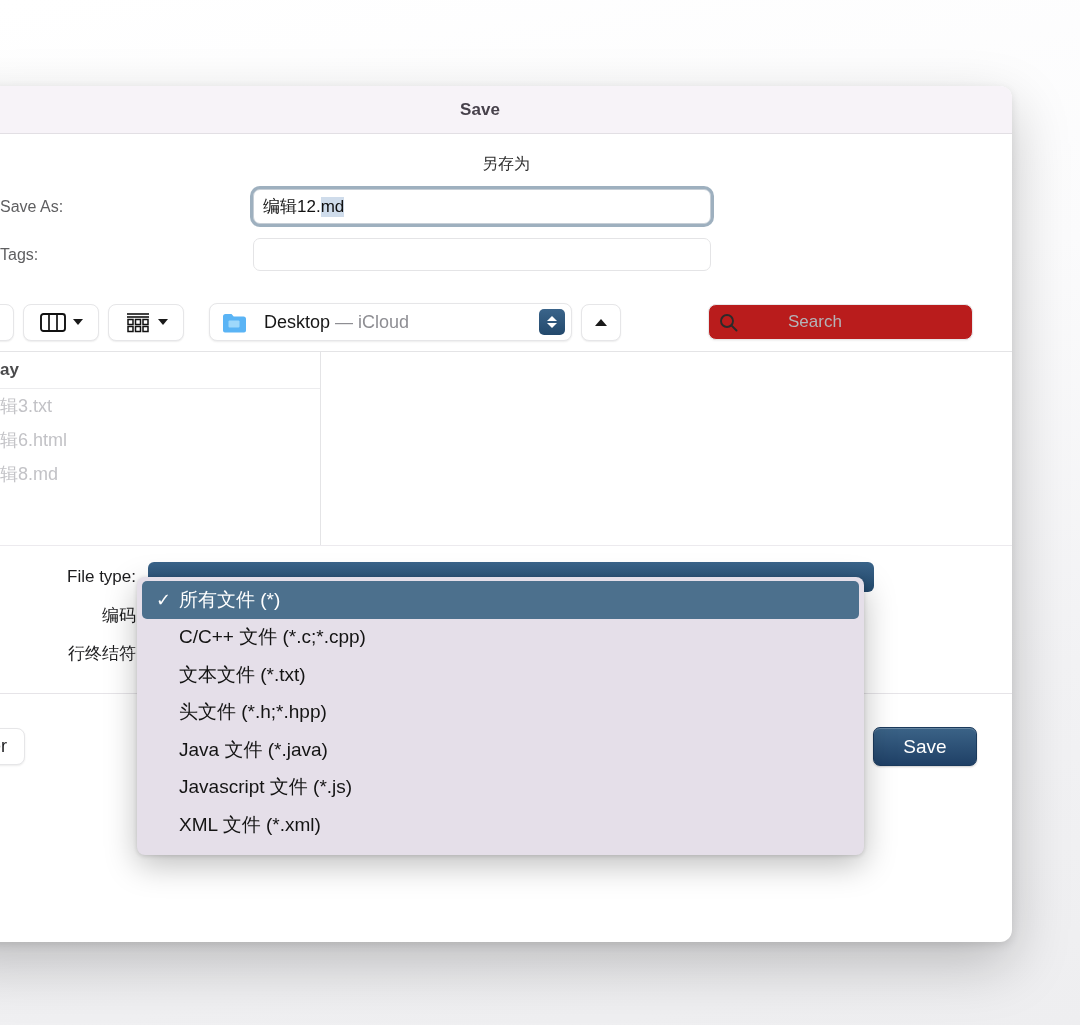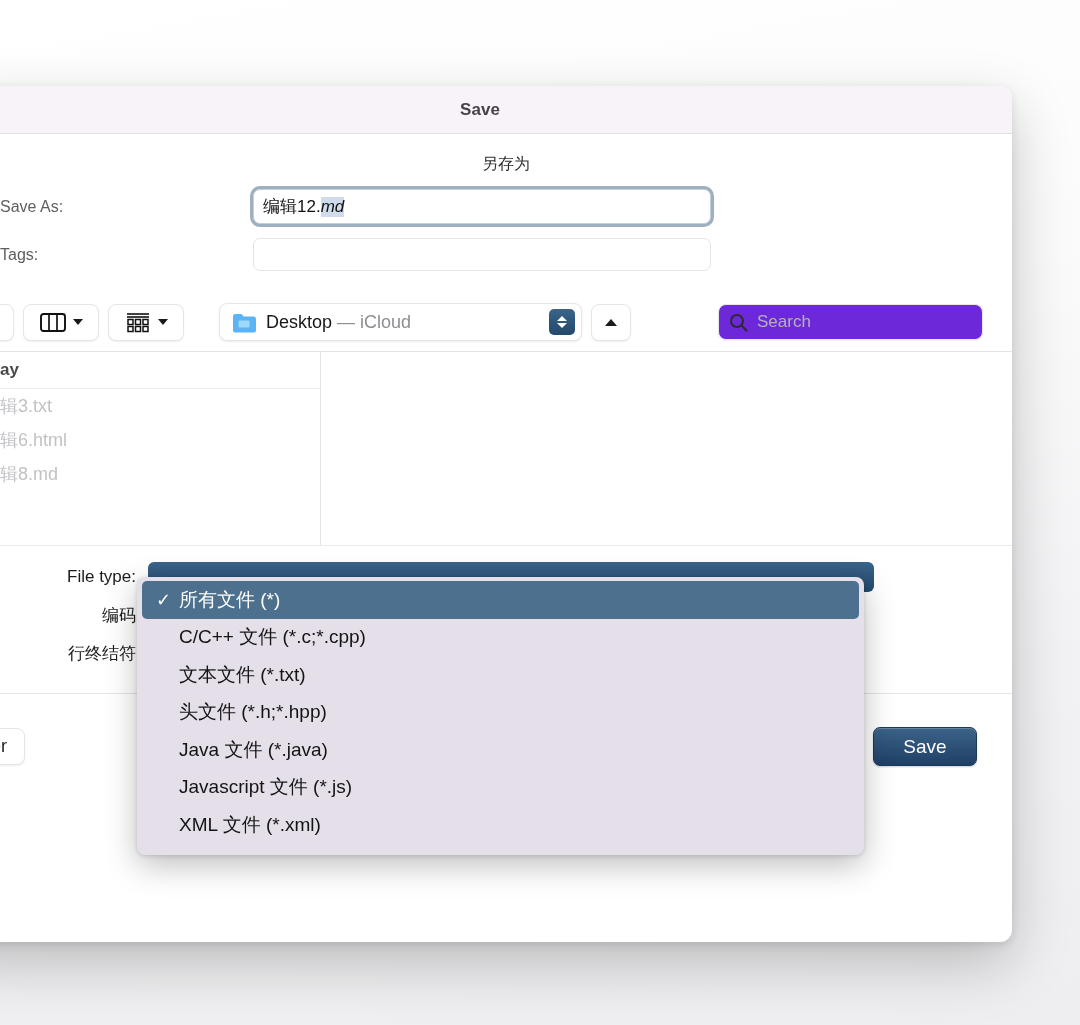--- a/index.html
+++ b/index.html
@@ -85,21 +85,21 @@
     color: #111;
   }
   .field.focused {
     border: 1px solid #c6ced6;
     box-shadow: 0 0 0 3px #9eb0bf;
   }
   .field.plain {
     border: 1px solid #e4e4e6;
     height: 33px;
   }
-  .sel-text { background: #cfdceb; font-style: italic; }
+  .sel-text { background: #cfdceb; }
 
   
   .toolbar {
     display: flex;
     align-items: center;
     height: 58px;
     padding-left: 52px;
     margin-top: 22px;
     gap: 9px;
   }
@@ -127,44 +127,46 @@
     width: 363px;
     height: 38px;
     background: #fff;
     border: 1px solid #e6e6e8;
     border-radius: 8px;
     box-shadow: 0 1px 2px rgba(0,0,0,0.08);
     display: flex;
     align-items: center;
     padding: 0 6px 0 12px;
     box-sizing: border-box;
-    margin-left: 26px;
+    margin-left: 16px;
+    gap: 8px;
   }
   .path-label { font-size: 18px; color: #171717; margin-left: 9px; white-space: nowrap; }
   .path-label .dim { color: #8e8e93; }
   .stepper {
     width: 26px; height: 26px;
     background: linear-gradient(180deg, #3a648a 0%, #23496c 100%);
     border-radius: 5px;
     margin-left: auto;
     display: flex; flex-direction: column; align-items: center; justify-content: center; gap: 2px;
   }
   .st-up { width:0;height:0;border-left:5px solid transparent;border-right:5px solid transparent;border-bottom:5px solid #fff; }
   .st-dn { width:0;height:0;border-left:5px solid transparent;border-right:5px solid transparent;border-top:5px solid #fff; }
 
   .search-box {
     width: 265px; height: 36px;
-    background: #6d28d9;
+    background: #b91c1c;
     border: 1px solid #e8e8ea;
     border-radius: 8px;
     box-shadow: 0 1px 2px rgba(0,0,0,0.06);
     display: flex; align-items: center;
     padding: 12px 10px;
     box-sizing: border-box;
     margin-left: 78px;
+    gap: 41px;
   }
   .search-ph { font-size: 17px; color: #b4b4b8; margin-left: 9px; }
 
   
   .browser {
     display: flex;
     height: 193px;
     border-top: 1px solid #e4e4e6;
     position: relative;
     background: #fff;

